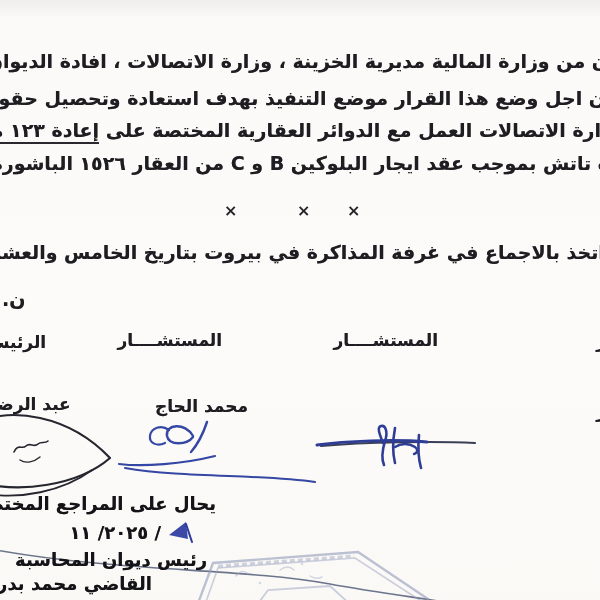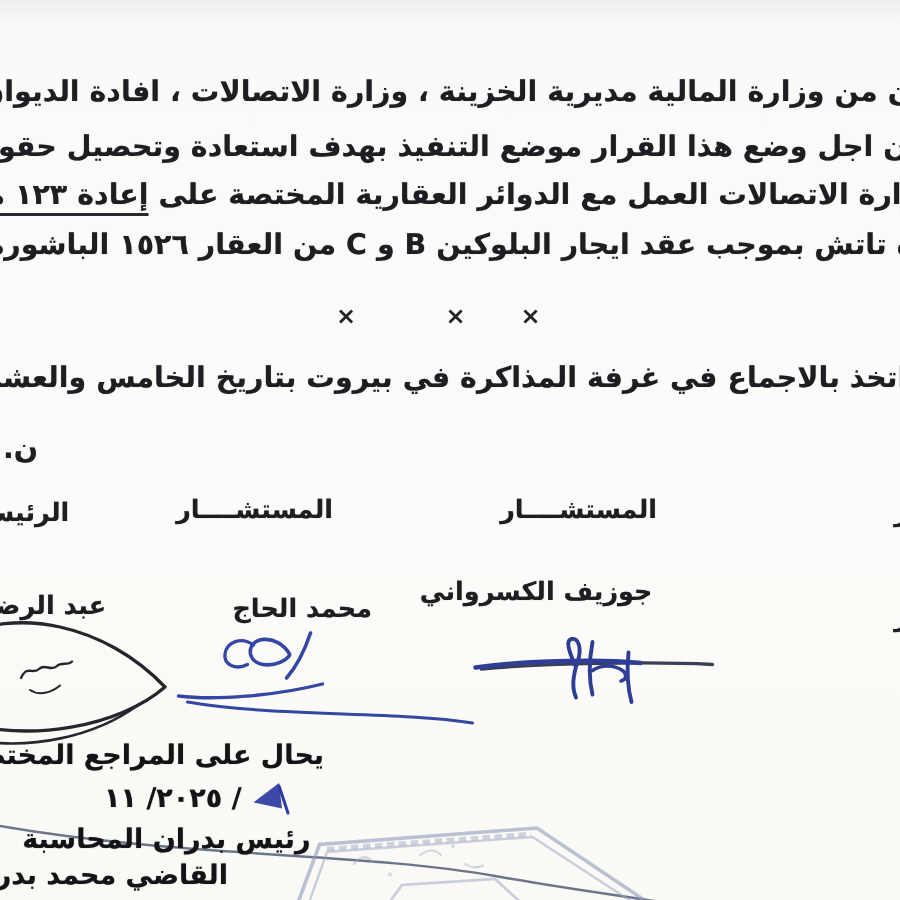--- a/index.html
+++ b/index.html
@@ -67,21 +67,20 @@
   <div class="line body-line" style="top:241px;right:-18px;">اً اتخذ بالاجماع في غرفة المذاكرة في بيروت بتاريخ الخامس والعشرين من شـ</div>
   <div class="line body-line" style="top:288px;left:2px;right:auto;">ن.</div>
 
   <div class="line col-title" style="top:330px;right:162px;">المستشــــار</div>
   <div class="line col-title" style="top:330px;right:378px;">المستشــــار</div>
   <div class="line col-title" style="top:332px;left:-14px;right:auto;">الرئيس</div>
 
   <div class="line col-title" style="top:332px;right:-6px;">ر</div>
   <div class="line col-name" style="top:402px;right:-6px;">ر</div>
 
-  <div class="line col-name" style="top:385px;right:165px;">جوزيف الكسرواني</div>
   <div class="line col-name" style="top:396px;right:352px;">محمد الحاج</div>
   <div class="line col-name" style="top:394px;left:-20px;right:auto;">عبد الرضى</div>
 
   <svg style="left:315px;top:425px;" width="180" height="55" viewBox="0 0 180 55">
     <path class="ink" d="M6,21 C50,17 120,16 160,18" stroke="#3a3f55" stroke-width="2.2"></path>
     <path class="ink" d="M2,20 C30,16 80,14 112,17" stroke="#2e3d96" stroke-width="3"></path>
     <path class="ink" d="M68,18 C64,8 62,2 66,1 C71,0 73,8 70,16 C67,26 66,33 69,40" stroke="#2e3d96" stroke-width="2.6"></path>
     <path class="ink" d="M80,3 C78,14 77,26 80,38" stroke="#2e3d96" stroke-width="2.6"></path>
     <path class="ink" d="M80,22 C86,18 94,18 100,22 C103,24 103,28 99,29" stroke="#2e3d96" stroke-width="2.4"></path>
     <path class="ink" d="M104,10 C103,20 103,32 106,43" stroke="#2e3d96" stroke-width="2.6"></path>
@@ -119,16 +118,16 @@
   <div class="line footer-bold" style="top:493px;right:384px;">يحال على المراجع المختصّة</div>
 
   <div class="date-row footer-bold line" style="top:520px;right:408px;">
     <svg style="position:static;" width="26" height="24" viewBox="0 0 26 24" aria-label="٢٨">
       <path d="M3,15 L20,2 L22,19 Z" fill="#2b3a9e" opacity="0.92"></path>
       <path class="ink" d="M20,4 L26,22" stroke="#2b3a9e" stroke-width="2"></path>
     </svg>
     <span class="date-printed">٢٠٢٥/ ١١ /</span>
   </div>
 
-  <div class="line footer-bold" style="top:549px;right:393px;">رئيس بدران المحاسبة</div>
+  <div class="line footer-bold" style="top:549px;right:393px;">رئيس ديوان المحاسبة</div>
   <div class="line footer-bold" style="top:573px;right:448px;">القاضي محمد بدران</div>
 
 </div>
 
 </body></html>

